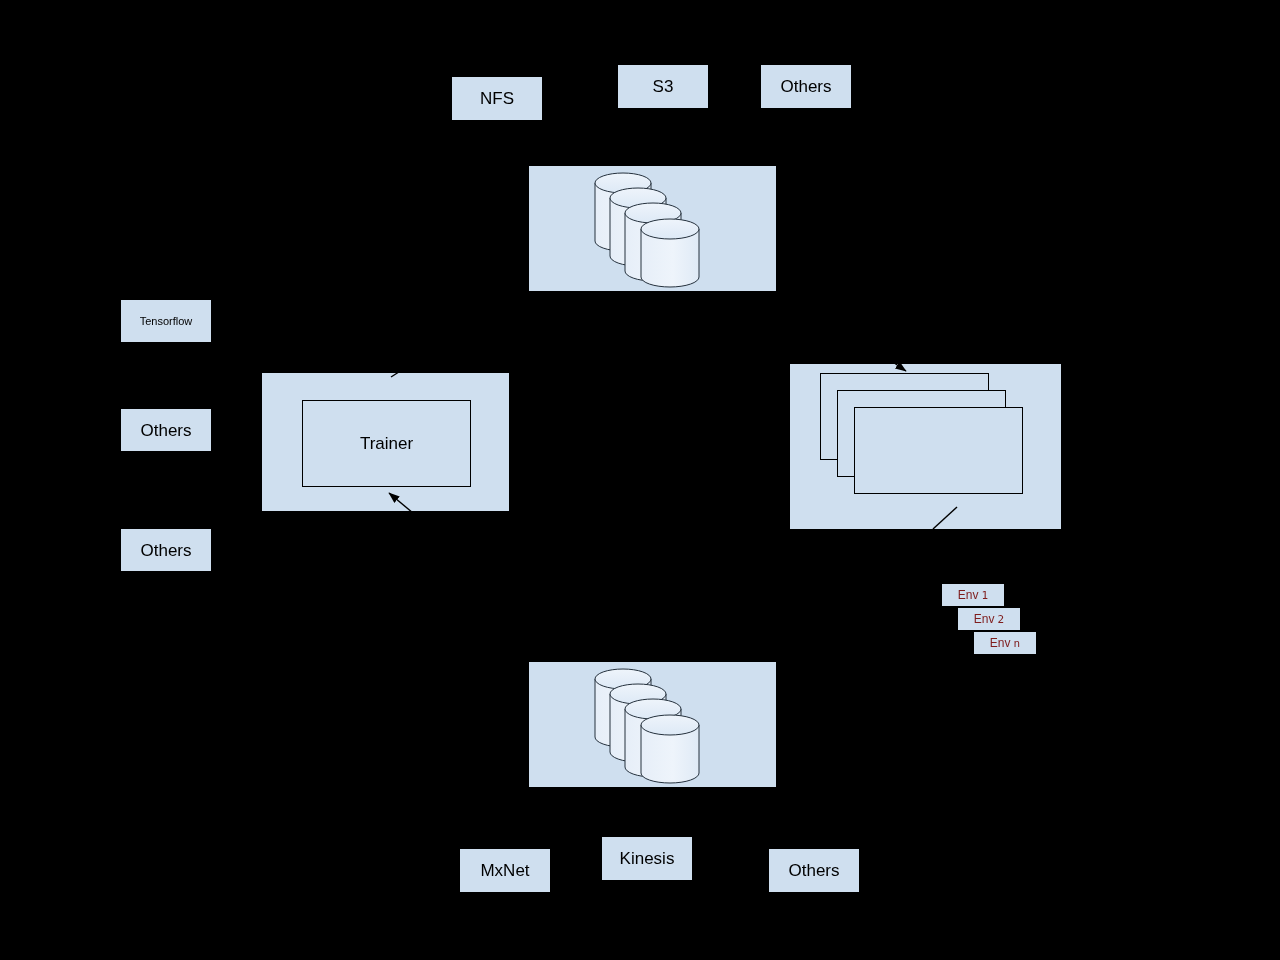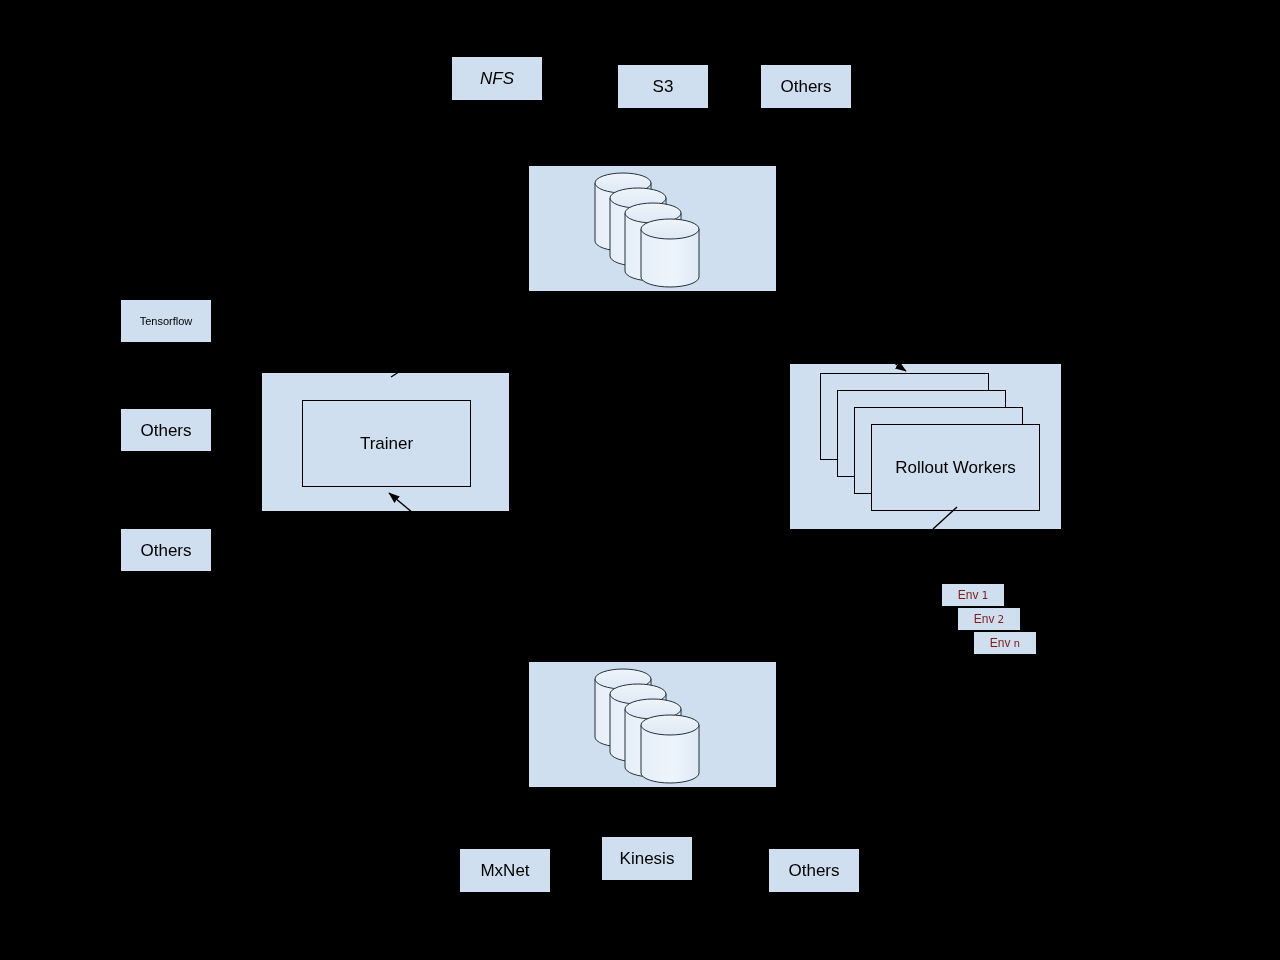--- a/index.html
+++ b/index.html
@@ -97,40 +97,39 @@
     width: 1280px;
     height: 960px;
     pointer-events: none;
   }
 </style>
 </head>
 <body>
 
 <div id="canvas">
 
-  <div class="node plain-box" style="left:451px; top:56px; width:92px; height:45px;font-style:italic;">NFS</div>
+  <div class="node plain-box" style="left:451px; top:76px; width:92px; height:45px;">NFS</div>
   <div class="node plain-box" style="left:617px; top:64px; width:92px; height:45px;">S3</div>
   <div class="node plain-box" style="left:760px; top:64px; width:92px; height:45px;">Others</div>
 
   <div class="node plain-box small" style="left:120px; top:299px; width:92px; height:44px;">Tensorflow</div>
   <div class="node plain-box" style="left:120px; top:408px; width:92px; height:44px;">Others</div>
   <div class="node plain-box" style="left:120px; top:528px; width:92px; height:44px;">Others</div>
 
   <div class="panel" style="left:529px; top:166px; width:247px; height:125px;"></div>
 
   <div class="panel" style="left:529px; top:662px; width:247px; height:125px;"></div>
 
   <div class="panel" style="left:262px; top:373px; width:247px; height:138px;"></div>
   <div class="framed" style="left:302px; top:400px; width:169px; height:87px;">Trainer</div>
 
   <div class="panel" style="left:790px; top:364px; width:271px; height:165px;"></div>
   <div class="framed" style="left:820px; top:373px; width:169px; height:87px;"></div>
   <div class="framed" style="left:837px; top:390px; width:169px; height:87px;"></div>
   <div class="framed" style="left:854px; top:407px; width:169px; height:87px;"></div>
-  <div class="framed" style="left:871px; top:424px; width:169px; height:87px;">Rollout Workers</div>
 
   <div class="env-chip" style="left:941px; top:583px; width:64px; height:24px;">
     <span class="env-word">Env</span>
     <span class="env-num">1</span>
   </div>
   <div class="env-chip" style="left:957px; top:607px; width:64px; height:24px;">
     <span class="env-word">Env</span>
     <span class="env-num">2</span>
   </div>
   <div class="env-chip" style="left:973px; top:631px; width:64px; height:24px;">

